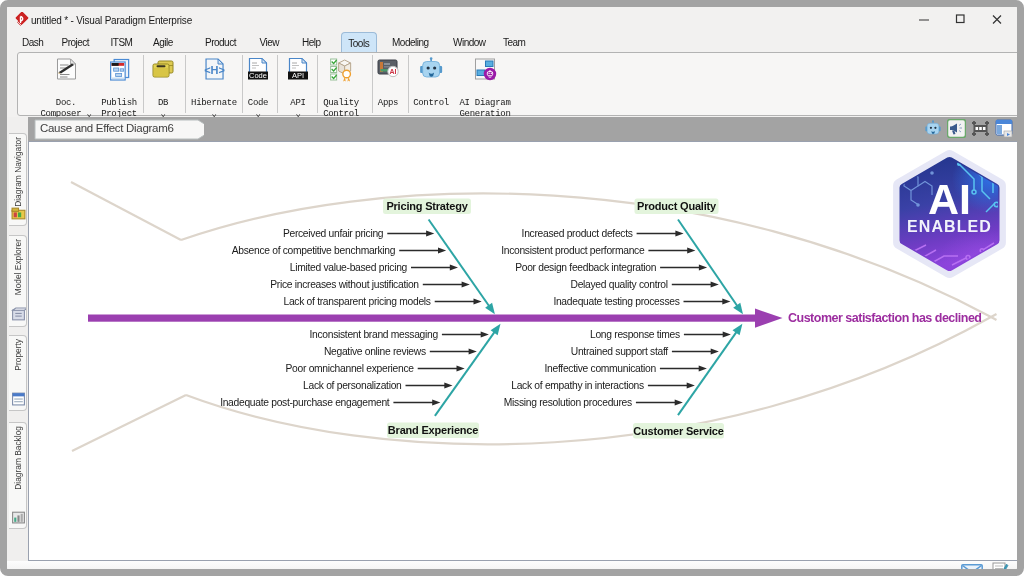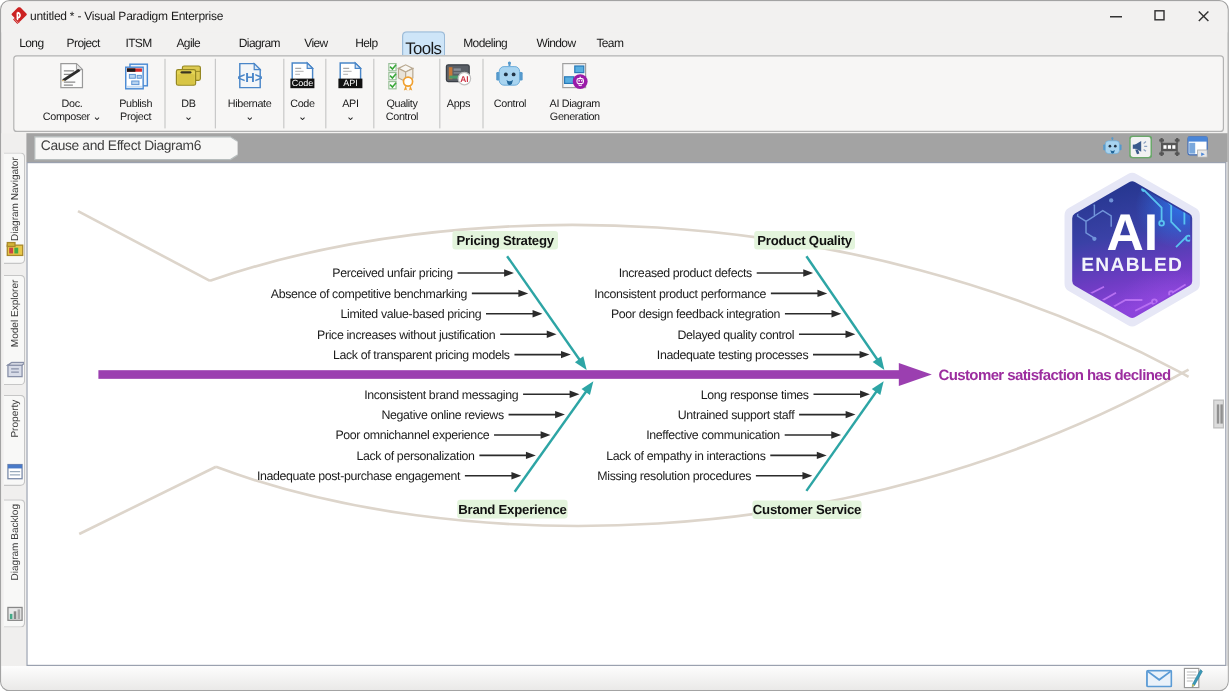--- a/index.html
+++ b/index.html
@@ -1,25 +1,25 @@
 <!DOCTYPE html>
 <html><head>
 <meta charset="utf-8">
 <style>
 * { margin:0; padding:0; box-sizing:border-box; }
 html,body { width:1024px; height:576px; background:#ffffff; font-family:"Liberation Sans",sans-serif; }
-.win { position:absolute; left:0; top:0; width:1024px; height:576px; background:#f2f1f0; border:1px solid #a3a3a3; border-radius:8px; overflow:hidden; }
+.win { position:absolute; left:0; top:0; width:1024px; height:576px; background:#f2f1f0; border:7px solid #a3a3a3; border-radius:8px; overflow:hidden; }
 .titlebar { position:absolute; left:0; top:0; width:100%; height:26px; background:#f2f1f0; }
 .title { position:absolute; left:24px; top:7.5px; font-size:10px; color:#1a1a1a; letter-spacing:-0.2px; }
 .mi { position:absolute; top:30px; font-size:10px; color:#1a1a1a; letter-spacing:-0.5px; }
-.tools-sel { position:absolute; left:333.5px; top:25px; width:36.5px; height:20px; background:#cee5f8; border:1px solid #9cbbd8; border-bottom:none; border-radius:4px 4px 0 0; font-size:14px; color:#1a1a1a; text-align:center; padding-top:5px; letter-spacing:-0.5px; }
+.tools-sel { position:absolute; left:333.5px; top:25px; width:36.5px; height:20px; background:#cee5f8; border:1px solid #9cbbd8; border-bottom:none; border-radius:4px 4px 0 0; font-size:10px; color:#1a1a1a; text-align:center; padding-top:5px; letter-spacing:-0.5px; }
 .toolbar { position:absolute; left:10px; top:45px; width:1009px; height:64px; background:#f7f6f5; border:1px solid #b3b3b3; border-radius:3px; }
 .tbi { position:absolute; top:3px; transform:translateX(-50%); text-align:center; }
 .tbic { height:28px; }
-.tbcap { font-size:9px; color:#1a1a1a; line-height:11px; margin-top:3px; letter-spacing:-0.3px; }
+.tbcap { font-size:9px; color:#1a1a1a; line-height:11px; margin-top:14px; letter-spacing:-0.3px;font-family:Liberation Mono, monospace; }
 .tbsep { position:absolute; top:2px; height:58px; width:1px; background:#c9c9c9; }
 .sidebar { position:absolute; left:0; top:110px; width:21px; height:444px; background:#f0efee; }
 .stab { position:absolute; left:2px; width:18px; background:#f8f8f7; border:1px solid #c6c6c6; border-left:none; border-radius:0 4px 4px 0; }
 .stlbl { position:absolute; top:3px; left:3.5px; writing-mode:vertical-rl; transform:rotate(180deg); font-size:8.4px; color:#3a3a3a; white-space:nowrap; letter-spacing:0px; }
 .tabrow { position:absolute; left:21px; top:110px; width:1003px; height:24px; background:#a3a3a3; }
 .doctab { position:absolute; left:6px; top:2px; }
 .doctab-label { position:absolute; left:12px; top:4.5px; font-size:11.5px; color:#404040; white-space:nowrap; letter-spacing:-0.3px; }
 .tricons { position:absolute; right:18px; top:2px; display:flex; gap:5px; align-items:center; }
 .canvas { position:absolute; left:21px; top:134px; width:1000px; height:420px; background:#ffffff; border:1px solid #9aa1af; }
 .diagram { position:absolute; left:-1px; top:-1px; }
@@ -44,25 +44,25 @@
       <path d="M5.5,4.5 a2.2,2.2 0 1 1 0,4.4 l0,-4.4 M5.5,8.9 l0,2" stroke="#ffffff" stroke-width="1.4" fill="none"></path>
       <path d="M3,9 l4,4 M2.2,10 l3.6,3.6" stroke="#cc2222" stroke-width="0.9"></path>
     </svg>
     <span class="title">untitled * - Visual Paradigm Enterprise</span>
     <svg class="winbtns" viewBox="0 0 150 26">
       <line x1="52" y1="13" x2="62" y2="13" stroke="#333" stroke-width="1.2"></line>
       <rect x="89.5" y="8" width="7.5" height="7.5" fill="none" stroke="#333" stroke-width="1.2"></rect>
       <path d="M126,8.5 l8,8 M134,8.5 l-8,8" stroke="#333" stroke-width="1.2"></path>
     </svg>
   </div>
-  <span class="mi" style="left:15px">Long</span>
+  <span class="mi" style="left:15px">Dash</span>
 <span class="mi" style="left:54.5px">Project</span>
 <span class="mi" style="left:103.5px">ITSM</span>
 <span class="mi" style="left:146px">Agile</span>
-<span class="mi" style="left:198px">Diagram</span>
+<span class="mi" style="left:198px">Product</span>
 <span class="mi" style="left:252.5px">View</span>
 <span class="mi" style="left:295px">Help</span>
 <span class="mi" style="left:385px">Modeling</span>
 <span class="mi" style="left:446px">Window</span>
 <span class="mi" style="left:496px">Team</span>
   <div class="tools-sel">Tools</div>
   <div class="toolbar">
     <div class="tbsep" style="left:124.5px"></div>
 <div class="tbsep" style="left:167px"></div>
 <div class="tbsep" style="left:224px"></div>

